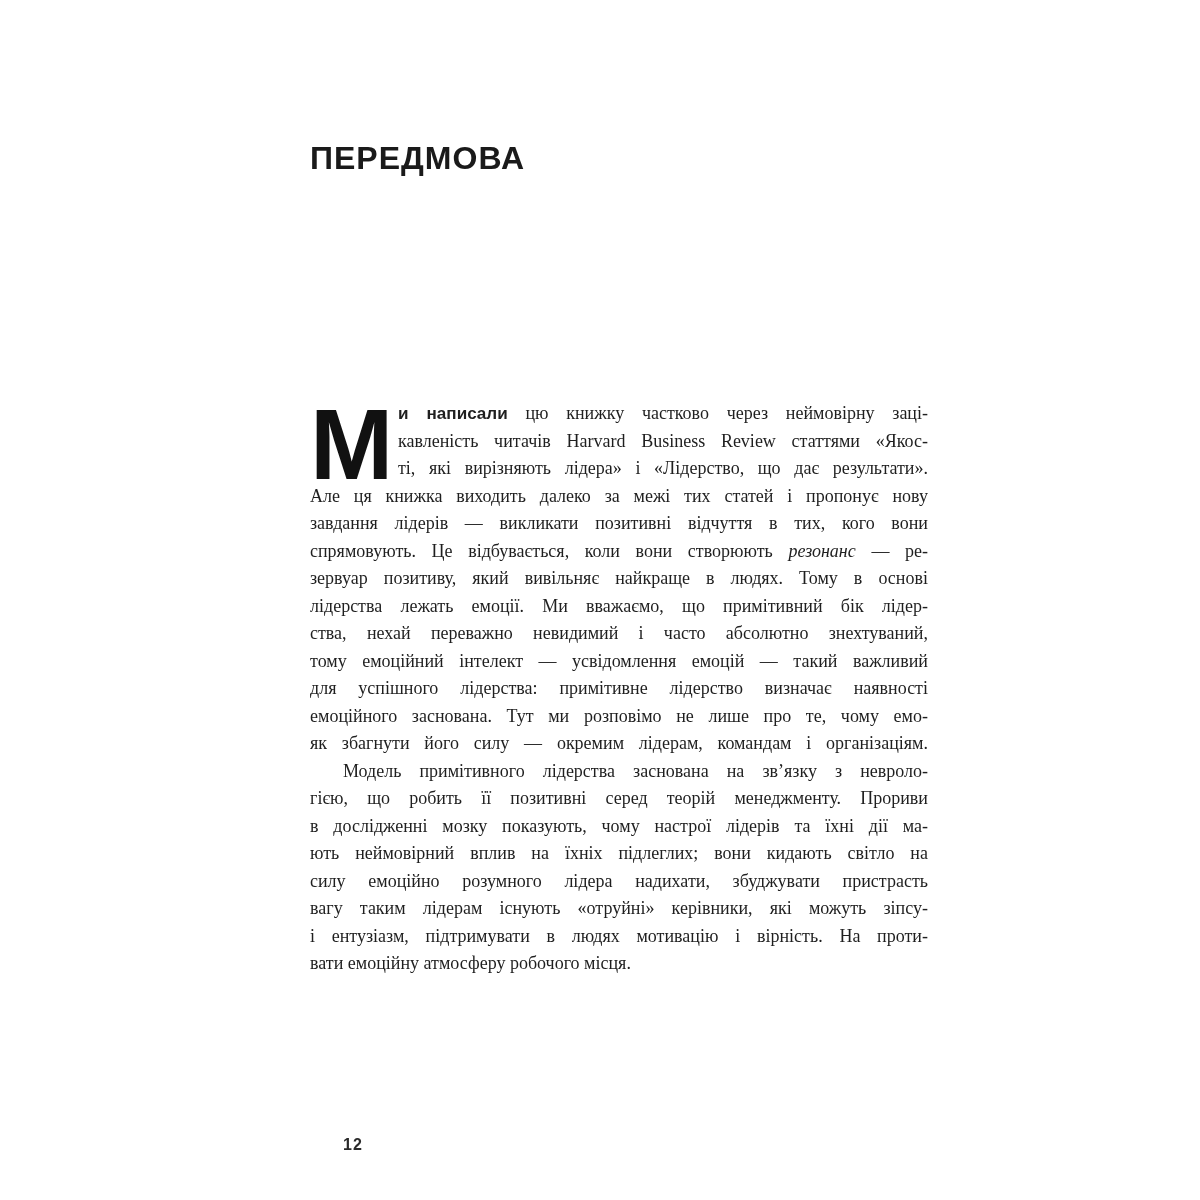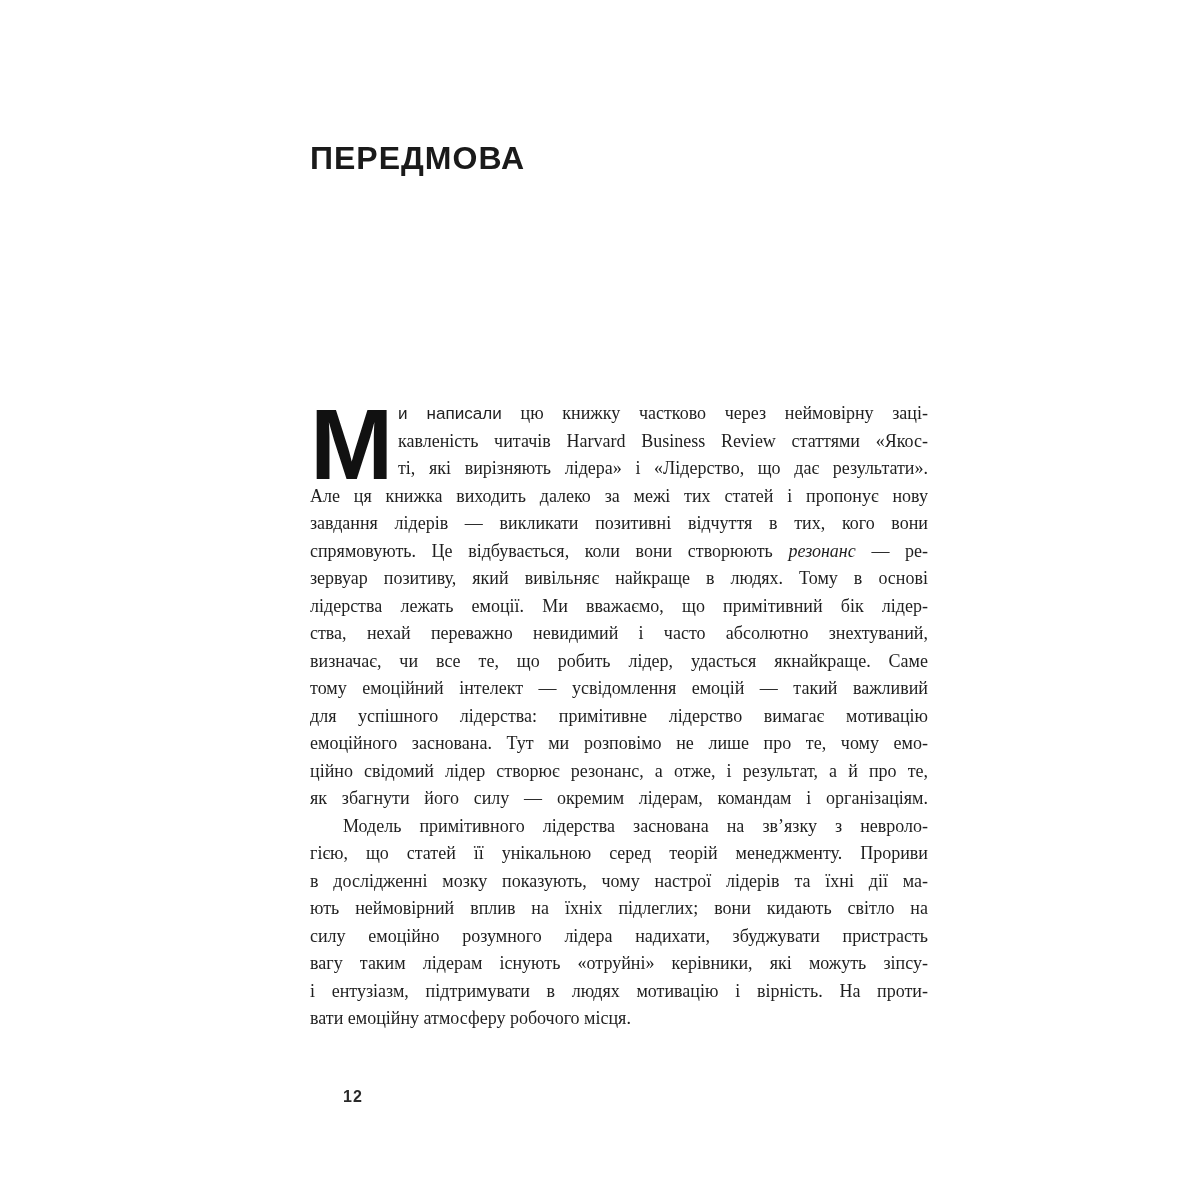--- a/index.html
+++ b/index.html
@@ -54,29 +54,29 @@
     left: 0;
     top: 4px;
     font-family: "Liberation Sans", sans-serif;
     font-weight: 700;
     font-size: 100px;
     line-height: 80px;
     color: #111111;
   }
   .lead-bold {
     font-family: "Liberation Sans", sans-serif;
-    font-weight: 400;
+    font-weight: 700;
     font-size: 0.95em;
   }
   .ital { font-style: italic; }
   .para2-first { text-indent: 33px; }
   .page-number {
     position: absolute;
     left: 343px;
-    top: 1088px;
+    top: 1136px;
     font-family: "Liberation Sans", sans-serif;
     font-weight: 700;
     font-size: 16px;
     letter-spacing: 1px;
     color: #2a2a2a;
   }
 </style>
 </head>
 <body>
 
@@ -96,31 +96,29 @@
       </div>
 
       <div class="line jl">Але ця книжка виходить далеко за межі тих статей і пропонує нову</div>
       <div class="line jl">завдання лідерів — викликати позитивні відчуття в тих, кого вони</div>
 
       <div class="line jl"><span>спрямовують. Це відбувається, коли вони створюють </span><span class="ital">резонанс</span><span> — ре-</span></div>
 
       <div class="line jl">зервуар позитиву, який вивільняє найкраще в людях. Тому в основі</div>
       <div class="line jl">лідерства лежать емоції. Ми вважаємо, що примітивний бік лідер-</div>
       <div class="line jl">ства, нехай переважно невидимий і часто абсолютно знехтуваний,</div>
-      <div class="line jl">визначає, чи все те, що робить лідер, удасться якнайкраще. Саме</div>
       <div class="line jl">тому емоційний інтелект — усвідомлення емоцій — такий важливий</div>
-      <div class="line jl">для успішного лідерства: примітивне лідерство вимагає мотивацію</div>
+      <div class="line jl">для успішного лідерства: примітивне лідерство визначає наявності</div>
       <div class="line jl">емоційного заснована. Тут ми розповімо не лише про те, чому емо-</div>
-      <div class="line jl">ційно свідомий лідер створює резонанс, а отже, і результат, а й про те,</div>
       <div class="line jl">як збагнути його силу — окремим лідерам, командам і організаціям.</div>
     </div>
 
     <div class="para">
       <div class="line jl para2-first">Модель примітивного лідерства заснована на зв’язку з невроло-</div>
-      <div class="line jl">гією, що статей її унікальною серед теорій менеджменту. Прориви</div>
+      <div class="line jl">гією, що робить її позитивні серед теорій менеджменту. Прориви</div>
       <div class="line jl">в дослідженні мозку показують, чому настрої лідерів та їхні дії ма-</div>
       <div class="line jl">ють неймовірний вплив на їхніх підлеглих; вони кидають світло на</div>
       <div class="line jl">силу емоційно розумного лідера надихати, збуджувати пристрасть</div>
       <div class="line jl">вагу таким лідерам існують «отруйні» керівники, які можуть зіпсу-</div>
       <div class="line jl">і ентузіазм, підтримувати в людях мотивацію і вірність. На проти-</div>
       <div class="line last-line">вати емоційну атмосферу робочого місця.</div>
     </div>
 
   </div>
 

